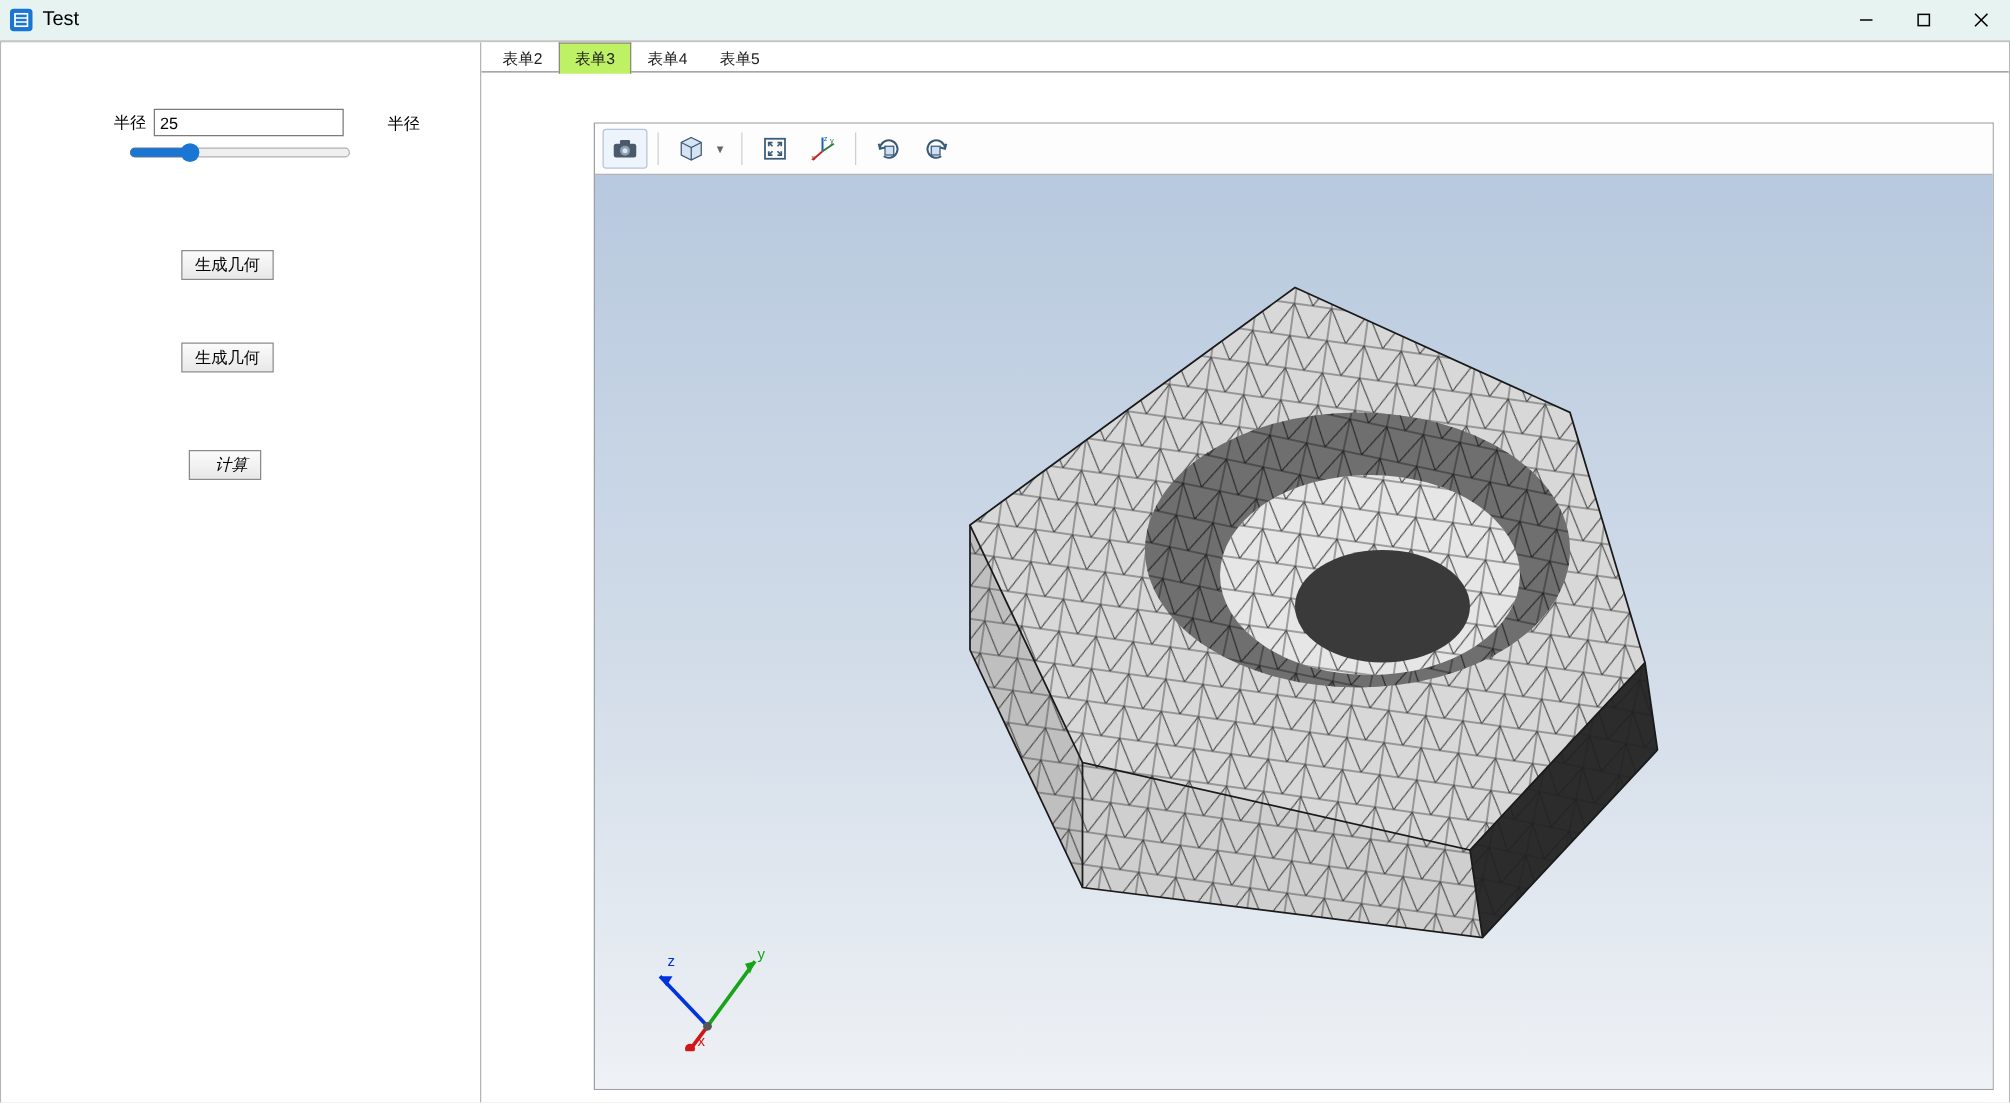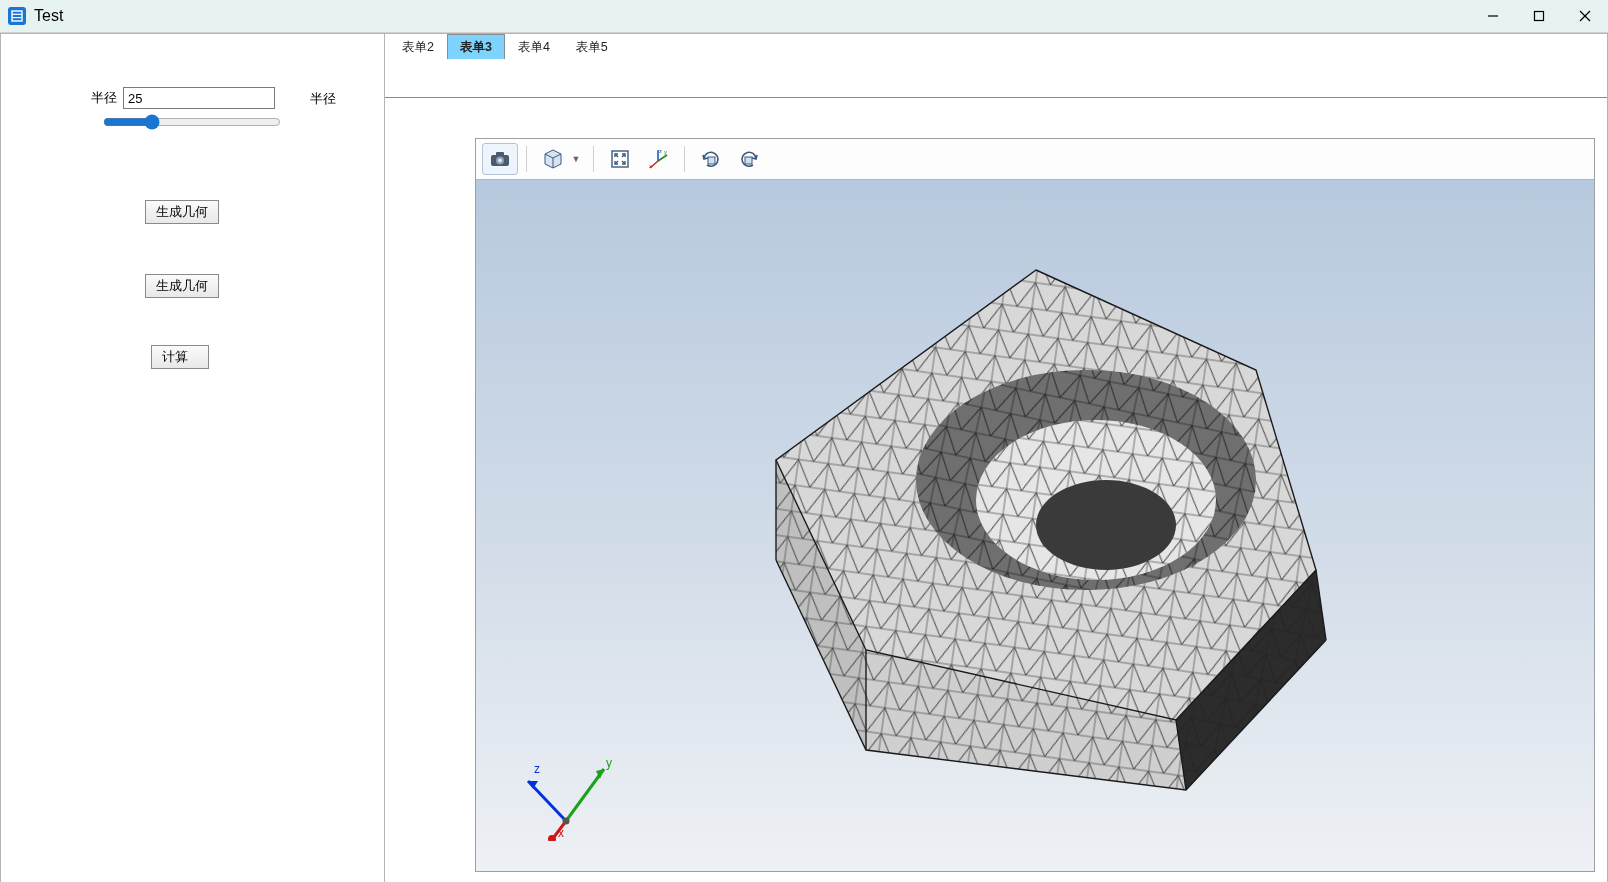--- a/index.html
+++ b/index.html
@@ -61,21 +61,20 @@
     border-right: 1px solid #b5b5b5;
     box-sizing: border-box;
     position: relative;
     background: #ffffff;
   }
   .main {
     flex: 1 1 auto;
     display: flex;
     flex-direction: column;
     background: #fff;
-    gap: 40px;
   }
 
   
   .param-row {
     position: absolute;
     top: 53px;
     left: 90px;
     display: flex;
     align-items: center;
     gap: 6px;
@@ -108,49 +107,48 @@
   }
   .side-btn {
     position: absolute;
     left: 144px;
     padding: 2px 10px;
     font-size: 13px;
     background: linear-gradient(#fbfbfb,#e8e8e8);
     border: 1px solid #8a8a8a;
     cursor: default;
     min-width: 70px;
-    text-align: left;
+    text-align: right;
     box-sizing: border-box;
   }
   #btn-geom  { top: 166px; }
   #btn-mesh  { top: 240px; }
-  #btn-calc  { top: 311px; min-width:58px; left:150px; }
+  #btn-calc  { top: 326px; min-width:58px; left:150px;font-style:italic; }
 
   
   .tabs {
     height: 24px;
     display: flex;
     align-items: flex-end;
     padding-left: 4px;
     background:#fff;
   }
   .tab {
     padding: 4px 12px 3px 12px;
     font-size: 12.5px;
     border: 1px solid transparent;
     border-bottom: none;
     position: relative;
     top: 1px;
     color:#222;
   }
   .tab.active {
     border-color: #8a8a8a;
-    background: #7dd3fc;
+    background: #bef264;
     z-index: 2;
-    font-weight: bold;
   }
   .tab-content-wrapper{
     flex:1 1 auto;
     border-top:1px solid #8a8a8a;
     margin-top:-1px;
     display:flex;
     flex-direction:column;
   }
 
   

